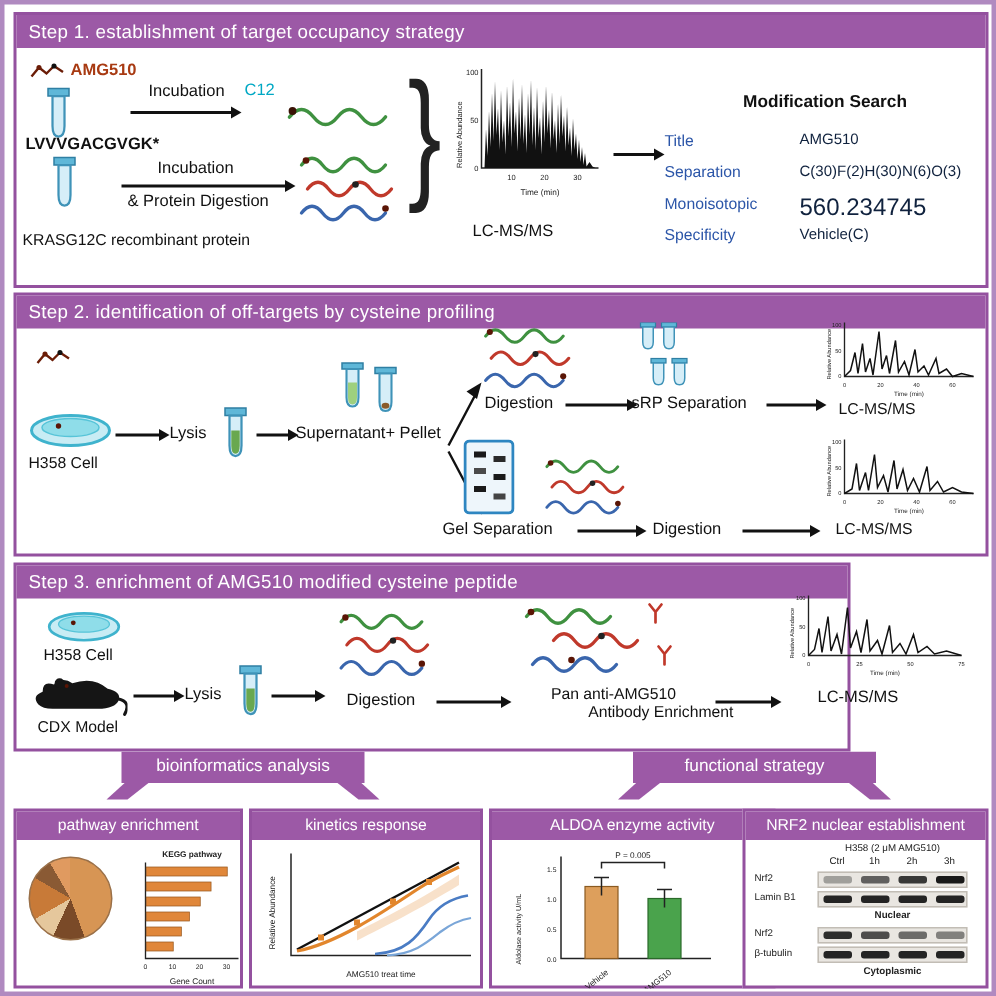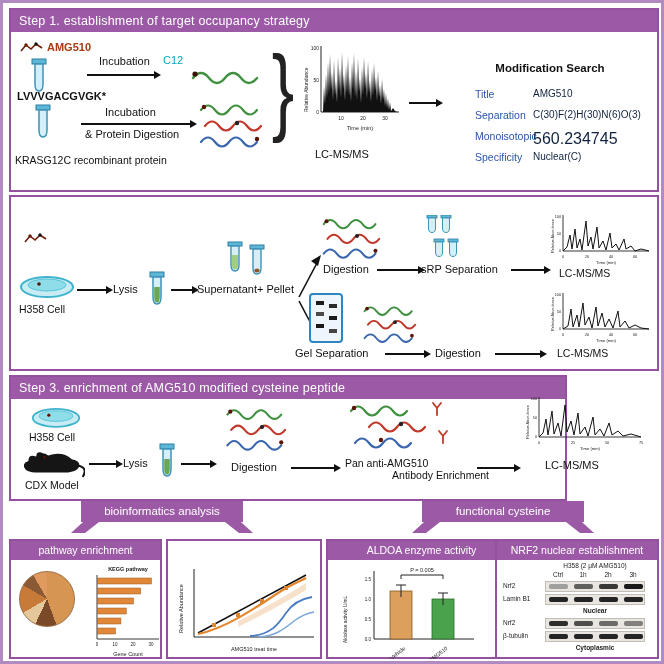--- a/index.html
+++ b/index.html
@@ -5,21 +5,21 @@
   body{margin:0;background:#fff;font-family:"Liberation Sans","DejaVu Sans",sans-serif;}
   #fig{position:relative;width:664px;height:664px;background:#fff;border:3px solid #b08ac0;box-sizing:border-box;overflow:hidden;}
   .panel{position:absolute;border:2px solid #94519f;background:#fff;box-sizing:border-box;}
   .phead{position:absolute;left:0;top:0;right:0;height:22px;background:#9c59a6;color:#fff;font-size:12.5px;font-weight:500;line-height:22px;padding-left:8px;letter-spacing:.2px;}
   .phead2{position:absolute;left:0;top:0;right:0;height:19px;background:#9c59a6;color:#fff;font-size:10.5px;font-weight:500;line-height:19px;text-align:center;}
   .p{position:absolute;}
   .t{position:absolute;white-space:nowrap;color:#111;font-size:11px;line-height:1.15;}
   .b{font-weight:700;}
   .red{color:#a83a12;}
   .cyan{color:#00a8c4;font-weight:400;}
-  .blue{color:#2b55a8;margin-left:32px;}
+  .blue{color:#2b55a8;}
   .navy{color:#10223e;}
   .sm{font-size:10.5px;}
   .ar{position:absolute;height:1.6px;background:#111;}
   .ar::after{content:"";position:absolute;right:-6px;top:-3.2px;border-left:7px solid #111;border-top:4px solid transparent;border-bottom:4px solid transparent;}
   .brace{position:absolute;font-size:96px;font-weight:100;color:#222;line-height:1.08;transform:scaleX(.7);}
   .banner{position:absolute;width:190px;height:34px;}
   .banner .bt{position:absolute;left:0;top:0;width:100%;height:21px;line-height:21px;text-align:center;color:#fff;font-size:11.5px;font-weight:500;}
   .strip{position:absolute;height:11px;background:#e9e6e1;border:1px solid #c2bdb5;box-sizing:border-box;left:48px;width:100px;}
   .band{position:absolute;top:2px;width:19px;height:5px;background:#191919;border-radius:2px;}
   .lt{position:absolute;font-size:6.5px;color:#222;white-space:nowrap;line-height:1;}
@@ -95,25 +95,26 @@
 
     <div class="p" style="left:430px;top:52px;width:218px;height:105px">
       <div class="t b" style="left:0;top:0;width:218px;text-align:center;font-size:11.5px">Modification Search</div>
       <div class="t blue sm" style="left:2px;top:26px">Title</div>
       <div class="t navy" style="left:92px;top:26px;font-size:10px">AMG510</div>
       <div class="t blue sm" style="left:2px;top:47px">Separation</div>
       <div class="t navy" style="left:92px;top:47px;font-size:10px">C(30)F(2)H(30)N(6)O(3)</div>
       <div class="t blue sm" style="left:2px;top:68px">Monoisotopic</div>
       <div class="t navy" style="left:92px;top:68px;font-size:16px">560.234745</div>
       <div class="t blue sm" style="left:2px;top:89px">Specificity</div>
-      <div class="t navy" style="left:92px;top:89px;font-size:10px">Nuclear(C)</div>
+      <div class="t navy" style="left:92px;top:89px;font-size:10px">Vehicle(C)</div>
     </div>
   </section>
 
   <section class="panel" style="left:6px;top:192px;width:650px;height:176px">
+    <div class="phead">Step 2. identification of off-targets by cysteine profiling</div>
 
     <svg class="p" style="left:12px;top:34px" width="26" height="16" viewBox="0 0 26 16">
       <path d="M2,11 L7,5 L12,9 L17,4 L23,8" stroke="#6b1d07" stroke-width="1.6" fill="none"></path>
       <circle cx="7" cy="5" r="1.7" fill="#6b1d07"></circle>
         <circle cx="17" cy="4" r="1.7" fill="#111"></circle>
     </svg>
     <svg class="p" style="left:8px;top:76px" width="56" height="26" viewBox="0 0 56 26">
       <ellipse cx="28" cy="14" rx="26" ry="10" fill="#c8ecf4" stroke="#3fb3cd" stroke-width="2"></ellipse>
       <ellipse cx="28" cy="12" rx="19" ry="6" fill="#8fdde9" stroke="#56c4d8" stroke-width="1"></ellipse>
       <circle cx="20" cy="11" r="1.8" fill="#5a1505"></circle>
@@ -275,21 +276,21 @@
       <circle cx="9" cy="11" r="2.2" fill="#5a1505"></circle>
       <path d="M24,30 q7,-9 14,0 t14,0 t14,0 t14,0" stroke="#c0392b" stroke-width="2.2" fill="none" stroke-linecap="round"></path>
       <circle cx="56" cy="27" r="2.2" fill="#222"></circle>
       <path d="M10,46 q7,-9 14,0 t14,0 t14,0 t14,0" stroke="#3a66ad" stroke-width="2.2" fill="none" stroke-linecap="round"></path>
       <circle cx="36" cy="43" r="2.2" fill="#5a1505"></circle>
       <g stroke="#c0392b" stroke-width="1.8" fill="none" stroke-linecap="round">
         <path d="M88,6 L92,11 M96,6 L92,11 M92,11 L92,18"></path>
         <path d="M94,34 L98,39 M102,34 L98,39 M98,39 L98,46"></path>
       </g>
     </svg>
-    <div class="t sm" style="left:334px;top:80px;width:128px;">Pan anti-AMG510</div>
+    <div class="t sm" style="left:334px;top:80px;width:128px;text-align:center">Pan anti-AMG510</div>
     <div class="t sm" style="left:350px;top:92px;width:128px;text-align:right">Antibody Enrichment</div>
     <div class="ar" style="left:466px;top:90px;width:38px"></div>
 
     <svg class="p" style="left:512px;top:16px" width="124" height="58" viewBox="0 0 124 58">
       <text transform="translate(6,46) rotate(-90)" font-size="3.8">Relative Abundance</text>
       <path d="M16,4 V44 H118" fill="none" stroke="#222" stroke-width="0.9"></path>
       <text x="14" y="7" text-anchor="end" font-size="3.8">100</text>
       <text x="14" y="26" text-anchor="end" font-size="3.8">50</text>
       <text x="14" y="45" text-anchor="end" font-size="3.8">0</text>
       <path d="M16,44 L20,40 L23,26 L25,42 L29,18 L31,41 L35,30 L38,43 L42,12 L44,39 L48,28 L51,42 L55,20 L57,41 L62,34 L65,43 L70,24 L72,42 L77,36 L81,43 L86,30 L89,42 L95,38 L100,43 L108,41 L118,44" fill="none" stroke="#111" stroke-width="1"></path>
@@ -309,21 +310,21 @@
       <rect x="14" y="0" width="162" height="21" fill="#9c59a6"></rect>
     </svg>
     <div class="bt">bioinformatics analysis</div>
   </div>
   <div class="banner" style="left:405px;top:498px">
     <svg width="190" height="34" viewBox="0 0 190 34">
       <polygon points="26,12 4,32 18,32 32,21" fill="#9c59a6"></polygon>
       <polygon points="164,12 186,32 172,32 158,21" fill="#9c59a6"></polygon>
       <rect x="14" y="0" width="162" height="21" fill="#9c59a6"></rect>
     </svg>
-    <div class="bt">functional cysteine</div>
+    <div class="bt">functional strategy</div>
   </div>
 
   <section class="panel" style="left:6px;top:536px;width:153px;height:120px">
     <div class="phead2">pathway enrichment</div>
     <div class="pie" style="left:8px;top:30px;width:54px;height:54px"></div>
     <svg class="p" style="left:64px;top:22px" width="86" height="96" viewBox="0 0 86 96">
       <text x="53" y="8" text-anchor="middle" font-size="5.5" font-weight="bold">KEGG pathway</text>
       <path d="M22,12 V76 H84" fill="none" stroke="#222" stroke-width="0.9"></path>
       <rect x="22.5" y="15" height="6" fill="#e0873a" stroke="#9a5a20" stroke-width="0.5" width="54.0"></rect>
       <rect x="22.5" y="25" height="6" fill="#e0873a" stroke="#9a5a20" stroke-width="0.5" width="43.2"></rect>
@@ -333,20 +334,21 @@
       <rect x="22.5" y="65" height="6" fill="#e0873a" stroke="#9a5a20" stroke-width="0.5" width="18.0"></rect>
       <text x="22" y="83" text-anchor="middle" font-size="4.5">0</text>
       <text x="40" y="83" text-anchor="middle" font-size="4.5">10</text>
       <text x="58" y="83" text-anchor="middle" font-size="4.5">20</text>
       <text x="76" y="83" text-anchor="middle" font-size="4.5">30</text>
       <text x="53" y="93" text-anchor="middle" font-size="5.5">Gene Count</text>
     </svg>
   </section>
 
   <section class="panel" style="left:163px;top:536px;width:156px;height:120px">
+    <div class="phead2">kinetics response</div>
     <svg class="p" style="left:6px;top:22px" width="146" height="96" viewBox="0 0 146 96">
       <text transform="translate(9,70) rotate(-90)" font-size="5.5">Relative Abundance</text>
       <path d="M20,6 V74 H140" fill="none" stroke="#222" stroke-width="1"></path>
       <path d="M24,70 L132,12" stroke="#111" stroke-width="1.6"></path>
       <path d="M64,58 C84,48 104,38 132,20 L132,27 C104,44 84,54 64,64 Z" fill="rgba(226,134,44,0.25)"></path>
       <path d="M24,71 C50,66 80,46 104,30 C116,22 126,18 132,15" stroke="#e2862c" stroke-width="2.2" fill="none"></path>
       <rect x="38" y="60" width="4" height="4" fill="#e2862c"></rect>
         <rect x="62" y="50" width="4" height="4" fill="#e2862c"></rect>
       <rect x="86" y="36" width="4" height="4" fill="#e2862c"></rect>
         <rect x="110" y="23" width="4" height="4" fill="#e2862c"></rect>

